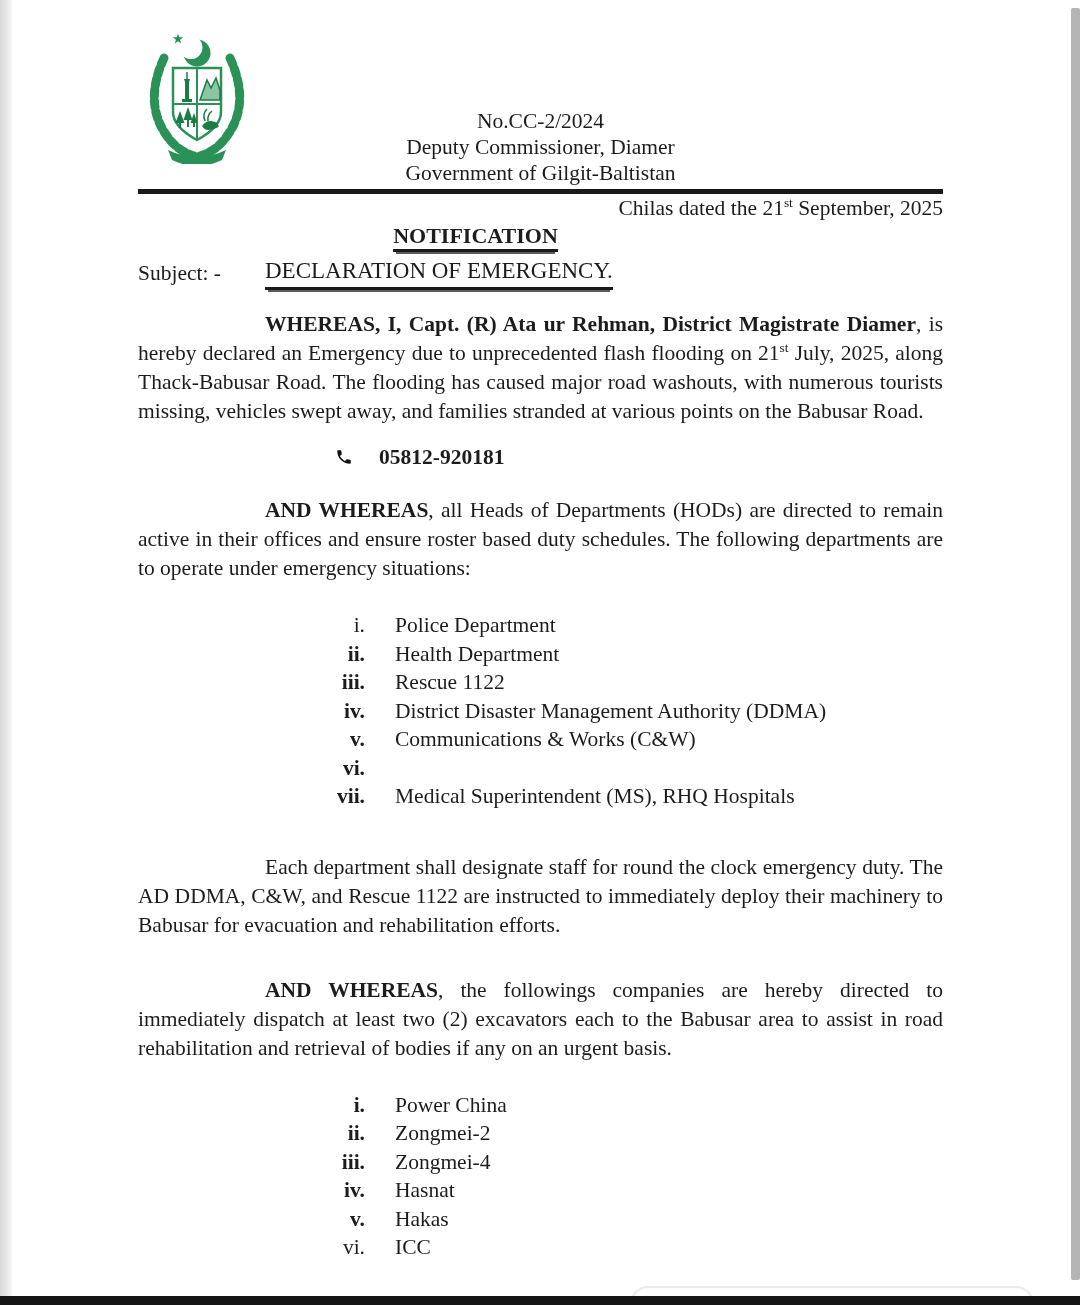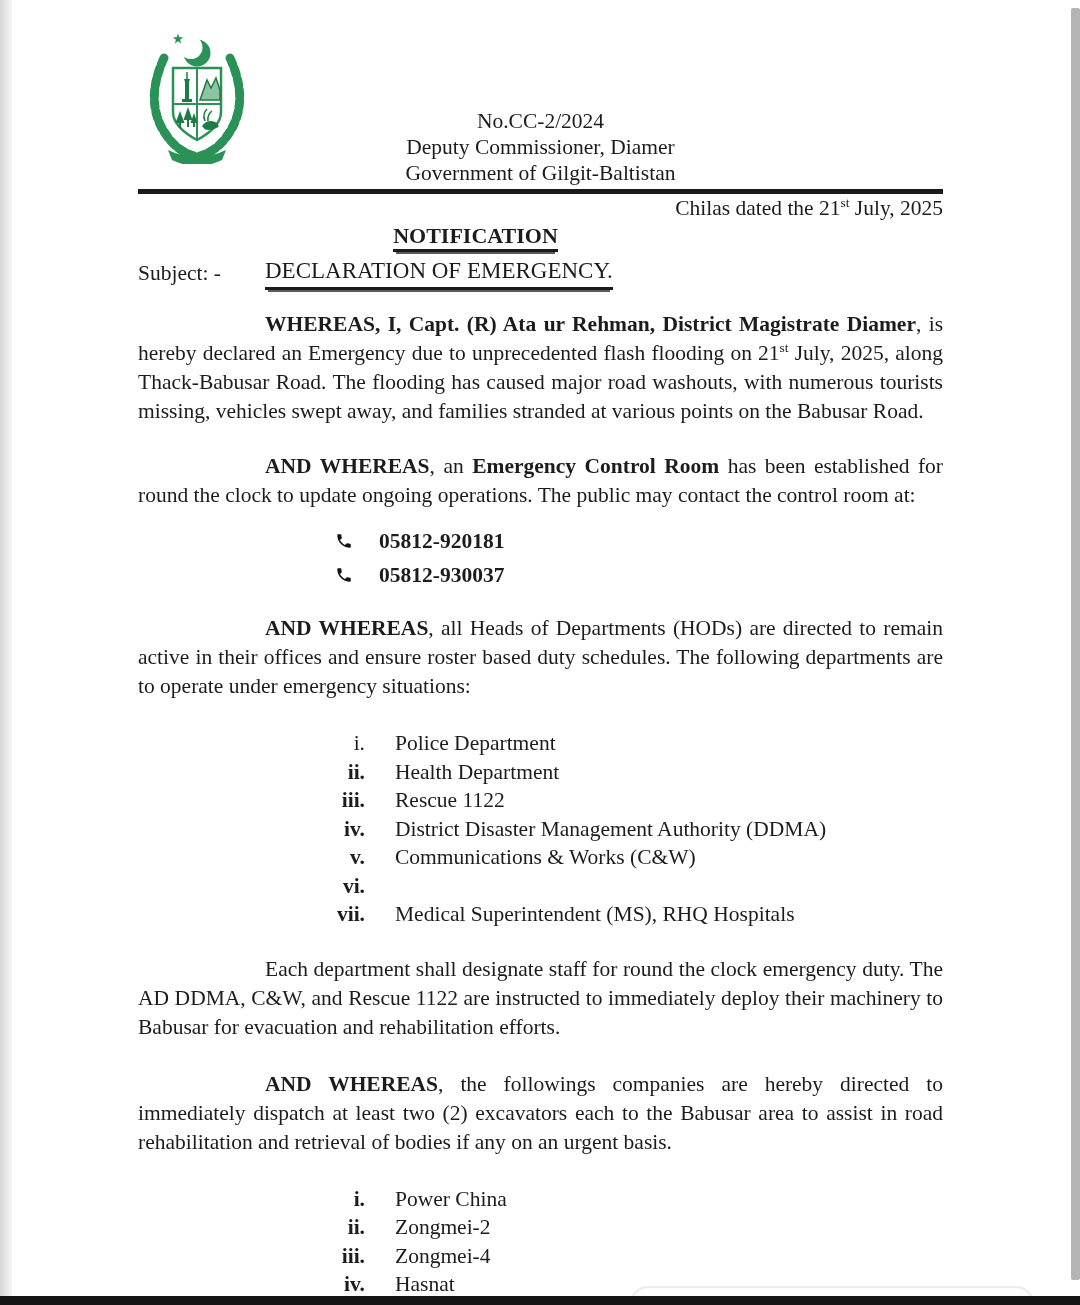--- a/index.html
+++ b/index.html
@@ -60,22 +60,22 @@
   }
   .subject-label{width:127px;flex:0 0 127px;}
   .subject-title{font-weight:normal;font-size:23px;}
   .para{
     margin:0;text-align:justify;
     font-size:21.5px;line-height:29px;text-indent:127px;
   }
   .mt-p1{margin-top:20px;}
   .mt-p2{margin-top:26px;}
   .mt-p3{margin-top:22px;}
-  .mt-p4{margin-top:26px;}
-  .mt-p5{margin-top:28px;}
+  .mt-p4{margin-top:42px;}
+  .mt-p5{margin-top:36px;}
   sup{font-size:0.62em;line-height:0;}
   .phones{margin-top:14px;margin-left:197px;}
   .phone-row{
     display:flex;align-items:center;gap:26px;height:34px;
     font-weight:bold;font-size:21.5px;
   }
   .phone-row svg{width:18px;height:18px;display:block;flex:0 0 18px;}
   .list{margin-top:28px;}
   .list.companies{margin-top:28px;}
   .li{display:flex;font-size:21.5px;line-height:28.5px;}
@@ -129,48 +129,41 @@
   </div>
 
   <div class="head-right">
     <div>No.CC-2/2024</div>
     <div>Deputy Commissioner, Diamer</div>
     <div>Government of Gilgit-Baltistan</div>
   </div>
 
   <div class="rule"></div>
 
-  <div class="dateline"><span>Chilas dated the 21</span><sup>st</sup><span> July, 2025</span></div>
+  <div class="dateline"><span>Chilas dated the 21</span><sup>st</sup><span> September, 2025</span></div>
 
   <div class="notif">
     <span class="u">NOTIFICATION</span>
   </div>
 
   <div class="subject-row">
     <span class="subject-label">Subject: -</span>
     <span class="subject-title u">DECLARATION OF EMERGENCY.</span>
   </div>
 
   <p class="para mt-p1"><span style="font-weight: bold;">WHEREAS, I, Capt. (R) Ata ur Rehman, District Magistrate Diamer</span><span>, is hereby declared an Emergency due to unprecedented flash flooding on 21</span><sup>st</sup><span> July, 2025, along Thack-Babusar Road. The flooding has caused major road washouts, with numerous tourists missing, vehicles swept away, and families stranded at various points on the Babusar Road.</span></p>
 
-  <p class="para mt-p2"><span style="font-weight: bold;">AND WHEREAS</span><span>, an </span><span style="font-weight: bold;">Emergency Control Room</span><span> has been established for round the clock to update ongoing operations. The public may contact the control room at:</span></p>
 
   <div class="phones">
     <div class="phone-row">
       <svg viewBox="0 0 24 24">
           <path fill="#141414" d="M6.62 10.79c1.44 2.83 3.76 5.14 6.59 6.59l2.2-2.2c.27-.27.67-.36 1.02-.24 1.12.37 2.33.57 3.57.57.55 0 1 .45 1 1V20c0 .55-.45 1-1 1-9.39 0-17-7.61-17-17 0-.55.45-1 1-1h3.5c.55 0 1 .45 1 1 0 1.25.2 2.45.57 3.57.11.35.03.74-.25 1.02l-2.2 2.2z"></path>
         </svg>
       <span>05812-920181</span>
     </div>
-    <div class="phone-row">
-      <svg viewBox="0 0 24 24">
-          <path fill="#141414" d="M6.62 10.79c1.44 2.83 3.76 5.14 6.59 6.59l2.2-2.2c.27-.27.67-.36 1.02-.24 1.12.37 2.33.57 3.57.57.55 0 1 .45 1 1V20c0 .55-.45 1-1 1-9.39 0-17-7.61-17-17 0-.55.45-1 1-1h3.5c.55 0 1 .45 1 1 0 1.25.2 2.45.57 3.57.11.35.03.74-.25 1.02l-2.2 2.2z"></path>
-        </svg>
-      <span>05812-930037</span>
-    </div>
   </div>
 
   <p class="para mt-p3"><span style="font-weight: bold;">AND WHEREAS</span><span>, all Heads of Departments (HODs) are directed to remain active in their offices and ensure roster based duty schedules. The following departments are to operate under emergency situations:</span></p>
 
   <div class="list departments">
     <div class="li">
         <span class="num plain">i.</span>
         <span class="label">Police Department</span>
       </div>
     <div class="li">

